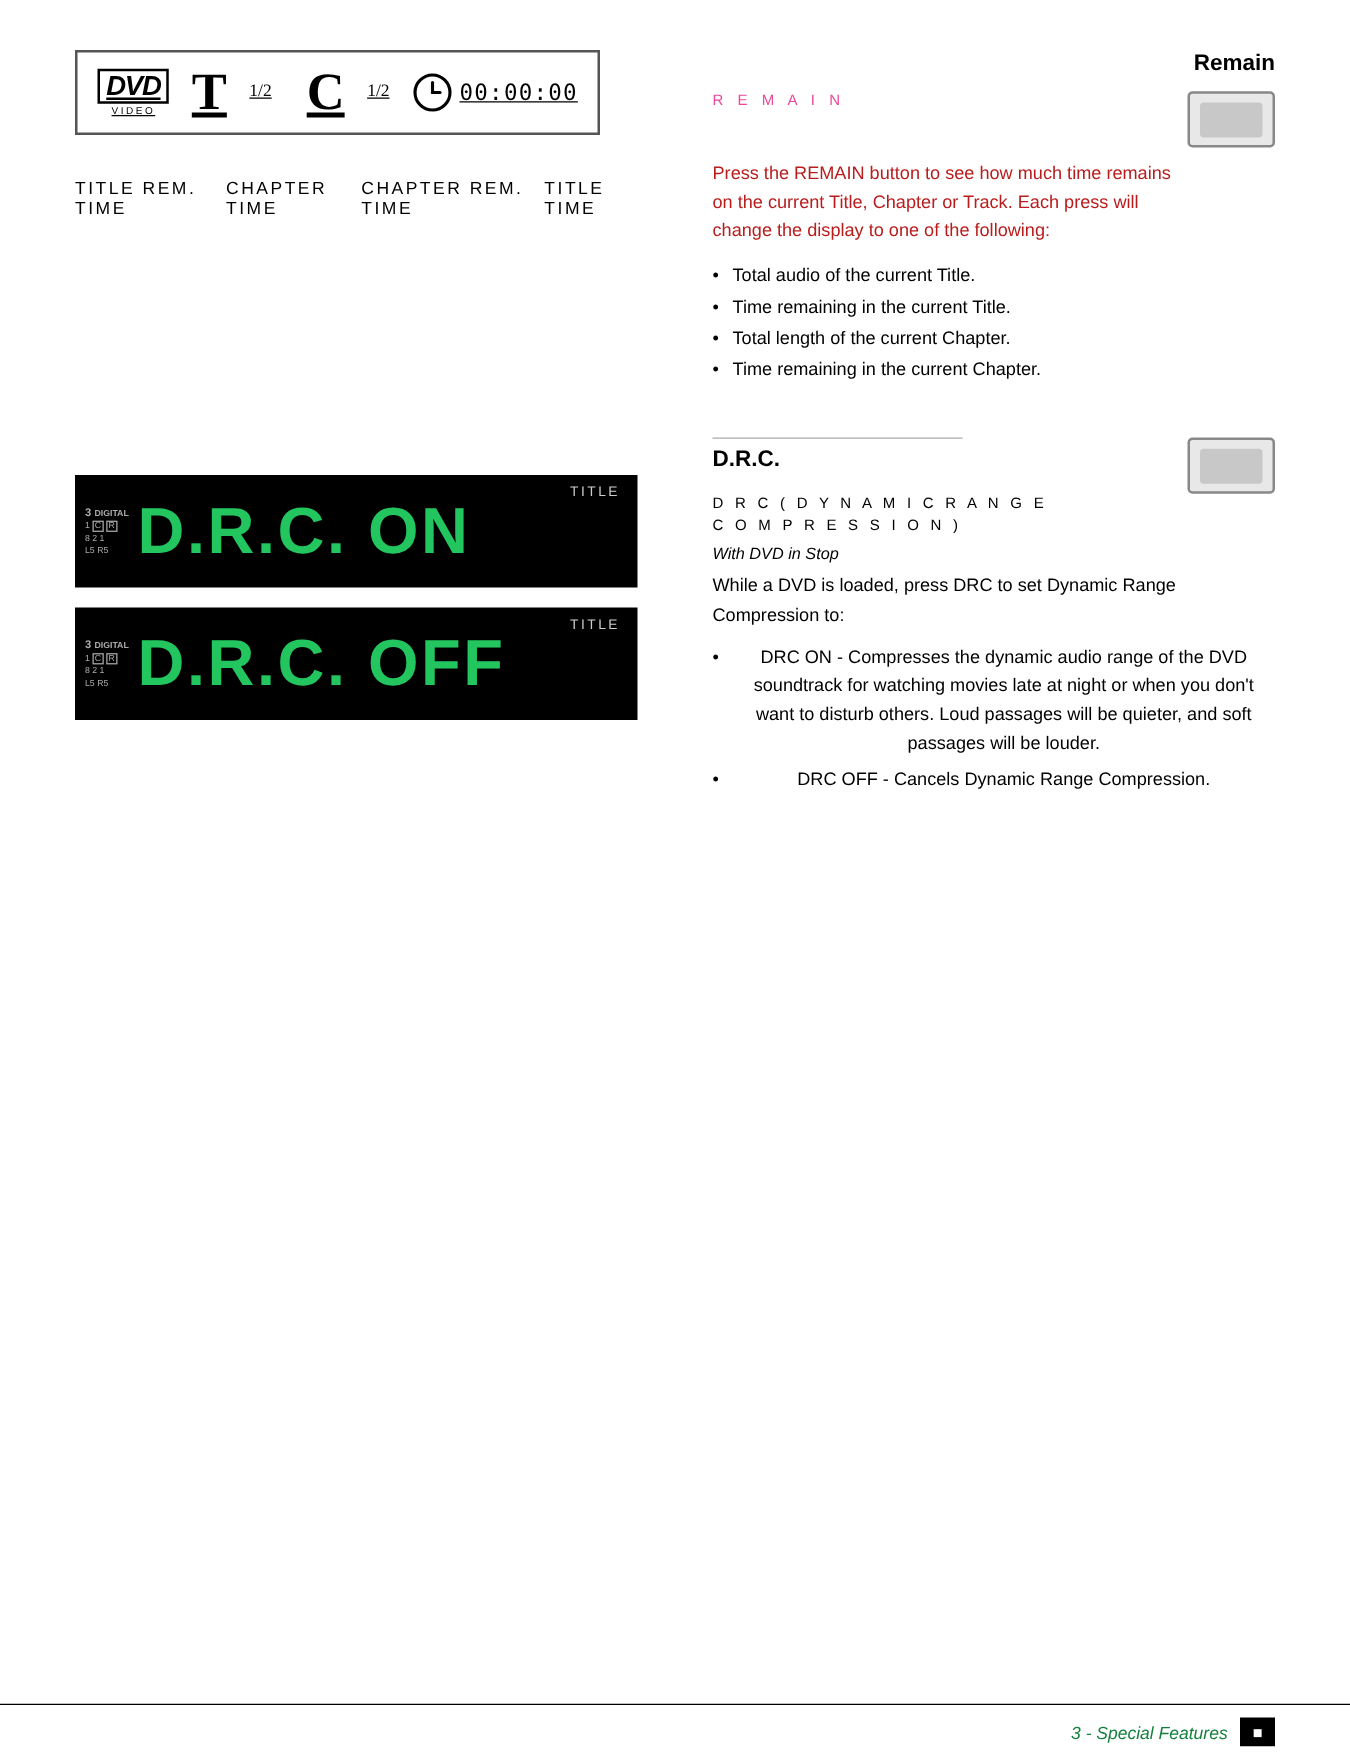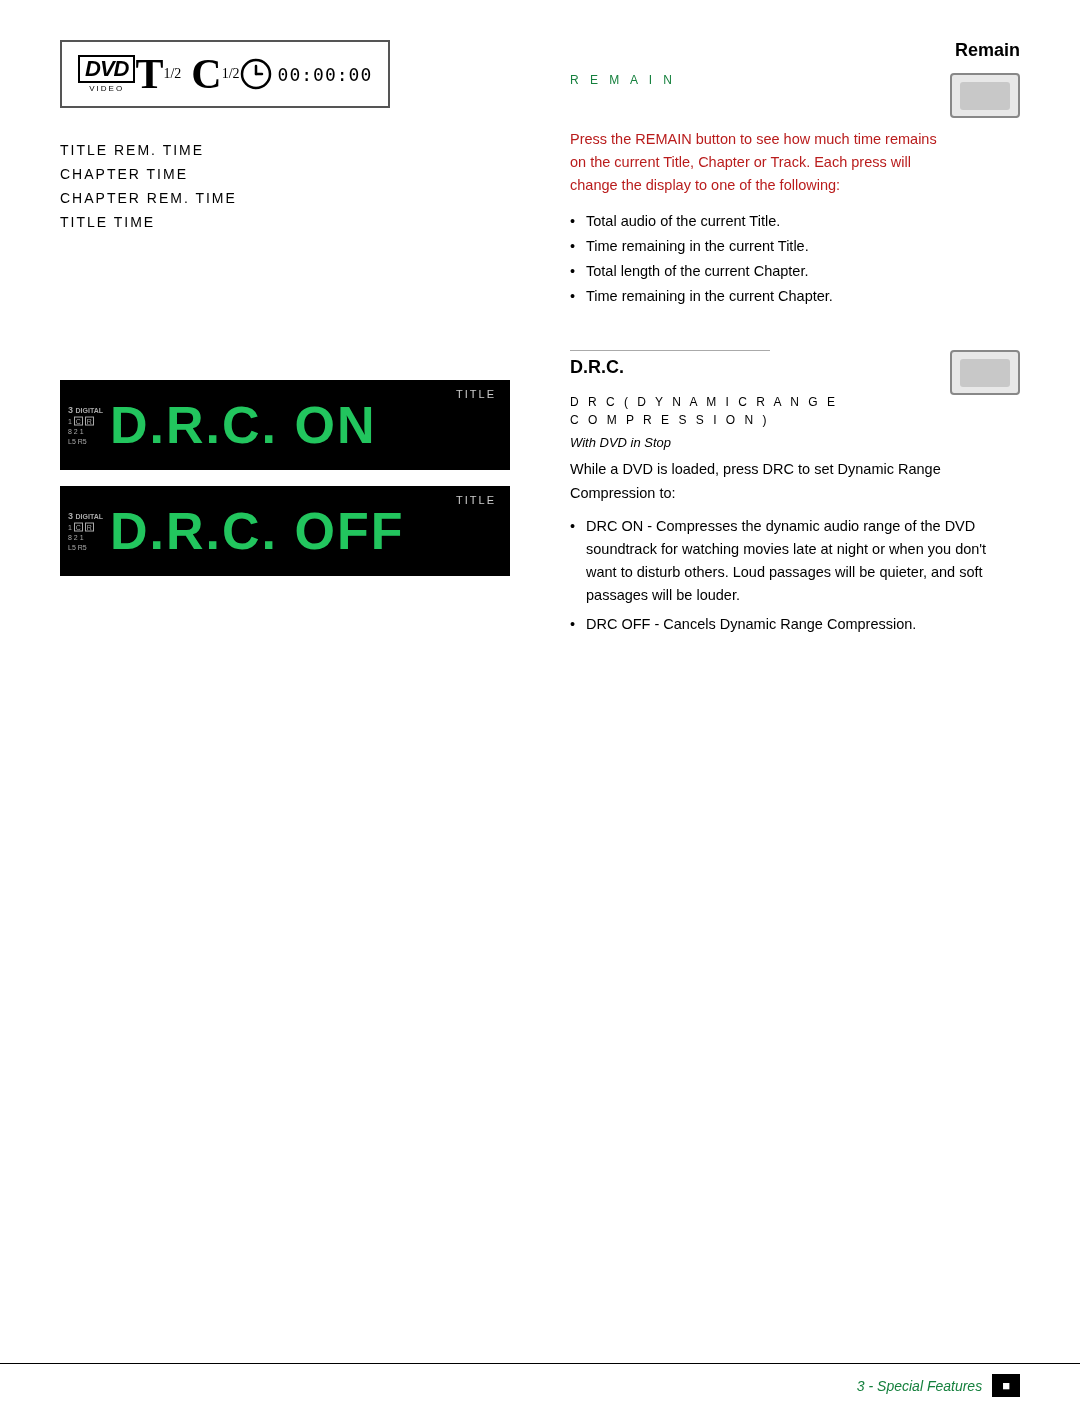--- a/index.html
+++ b/index.html
@@ -35,22 +35,24 @@
       flex: 1;
       padding-left: 20px;
     }
 
     
     .osd-display {
       border: 2px solid #555;
       display: inline-flex;
       align-items: center;
       padding: 8px 16px;
+      gap: 18px;
       margin-bottom: 24px;
       background: #fff;
+      text-decoration: underline;
     }
 
     .dvd-logo {
       display: flex;
       flex-direction: column;
       align-items: center;
     }
 
     .dvd-logo-text {
       font-size: 22px;
@@ -83,21 +85,21 @@
     .osd-time-text {
       font-size: 18px;
       font-family: monospace;
       letter-spacing: 1px;
     }
 
     
     .menu-list {
       margin-top: 10px;
       display: flex;
-      flex-direction: column;
+      flex-direction: row;
       gap: 8px;
     }
 
     .menu-item {
       font-size: 14px;
       letter-spacing: 2px;
       font-weight: 500;
       color: #000;
       background: none;
     }
@@ -110,21 +112,21 @@
     .remain-header {
       text-align: right;
       font-size: 18px;
       font-weight: bold;
       margin-bottom: 12px;
     }
 
     .remain-label-spaced {
       font-size: 12px;
       letter-spacing: 4px;
-      color: #15803d;
+      color: #ec4899;
       margin-bottom: 6px;
     }
 
     .remain-top-row {
       display: flex;
       justify-content: space-between;
       align-items: flex-start;
       margin-bottom: 10px;
     }
 
@@ -276,20 +278,21 @@
 
     .drc-intro {
       font-size: 14.5px;
       line-height: 1.6;
       margin-bottom: 10px;
     }
 
     .drc-bullet-list {
       list-style: none;
       margin-top: 4px;
+      text-align: center;
     }
 
     .drc-bullet-list li {
       font-size: 14.5px;
       line-height: 1.6;
       padding-left: 16px;
       position: relative;
       margin-bottom: 6px;
     }
 

